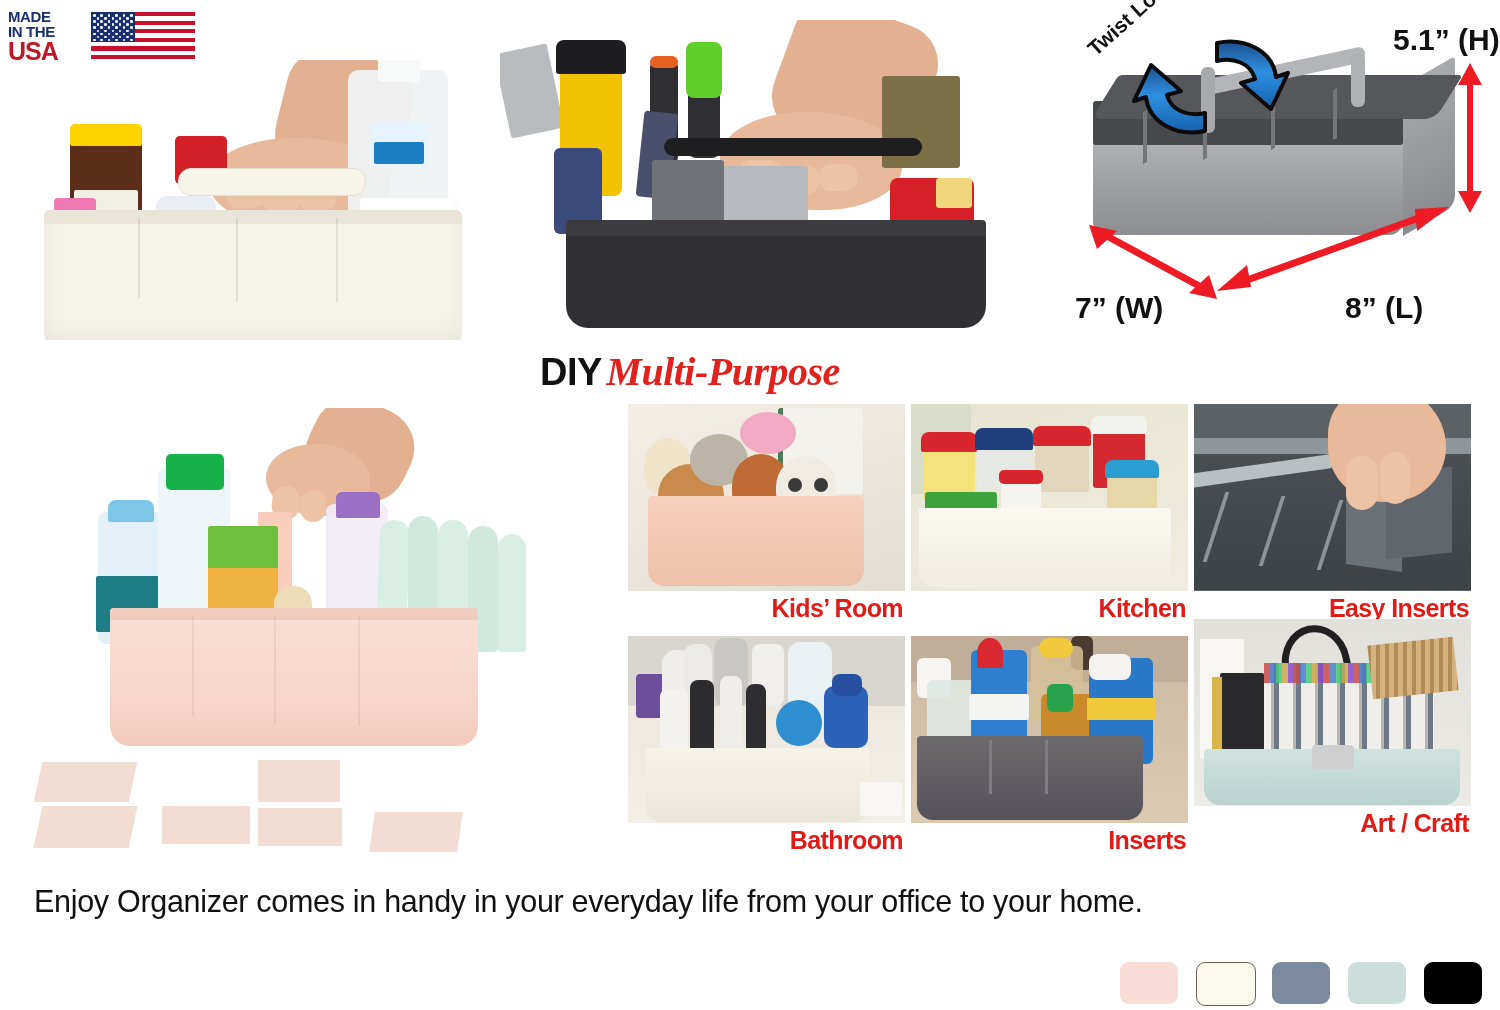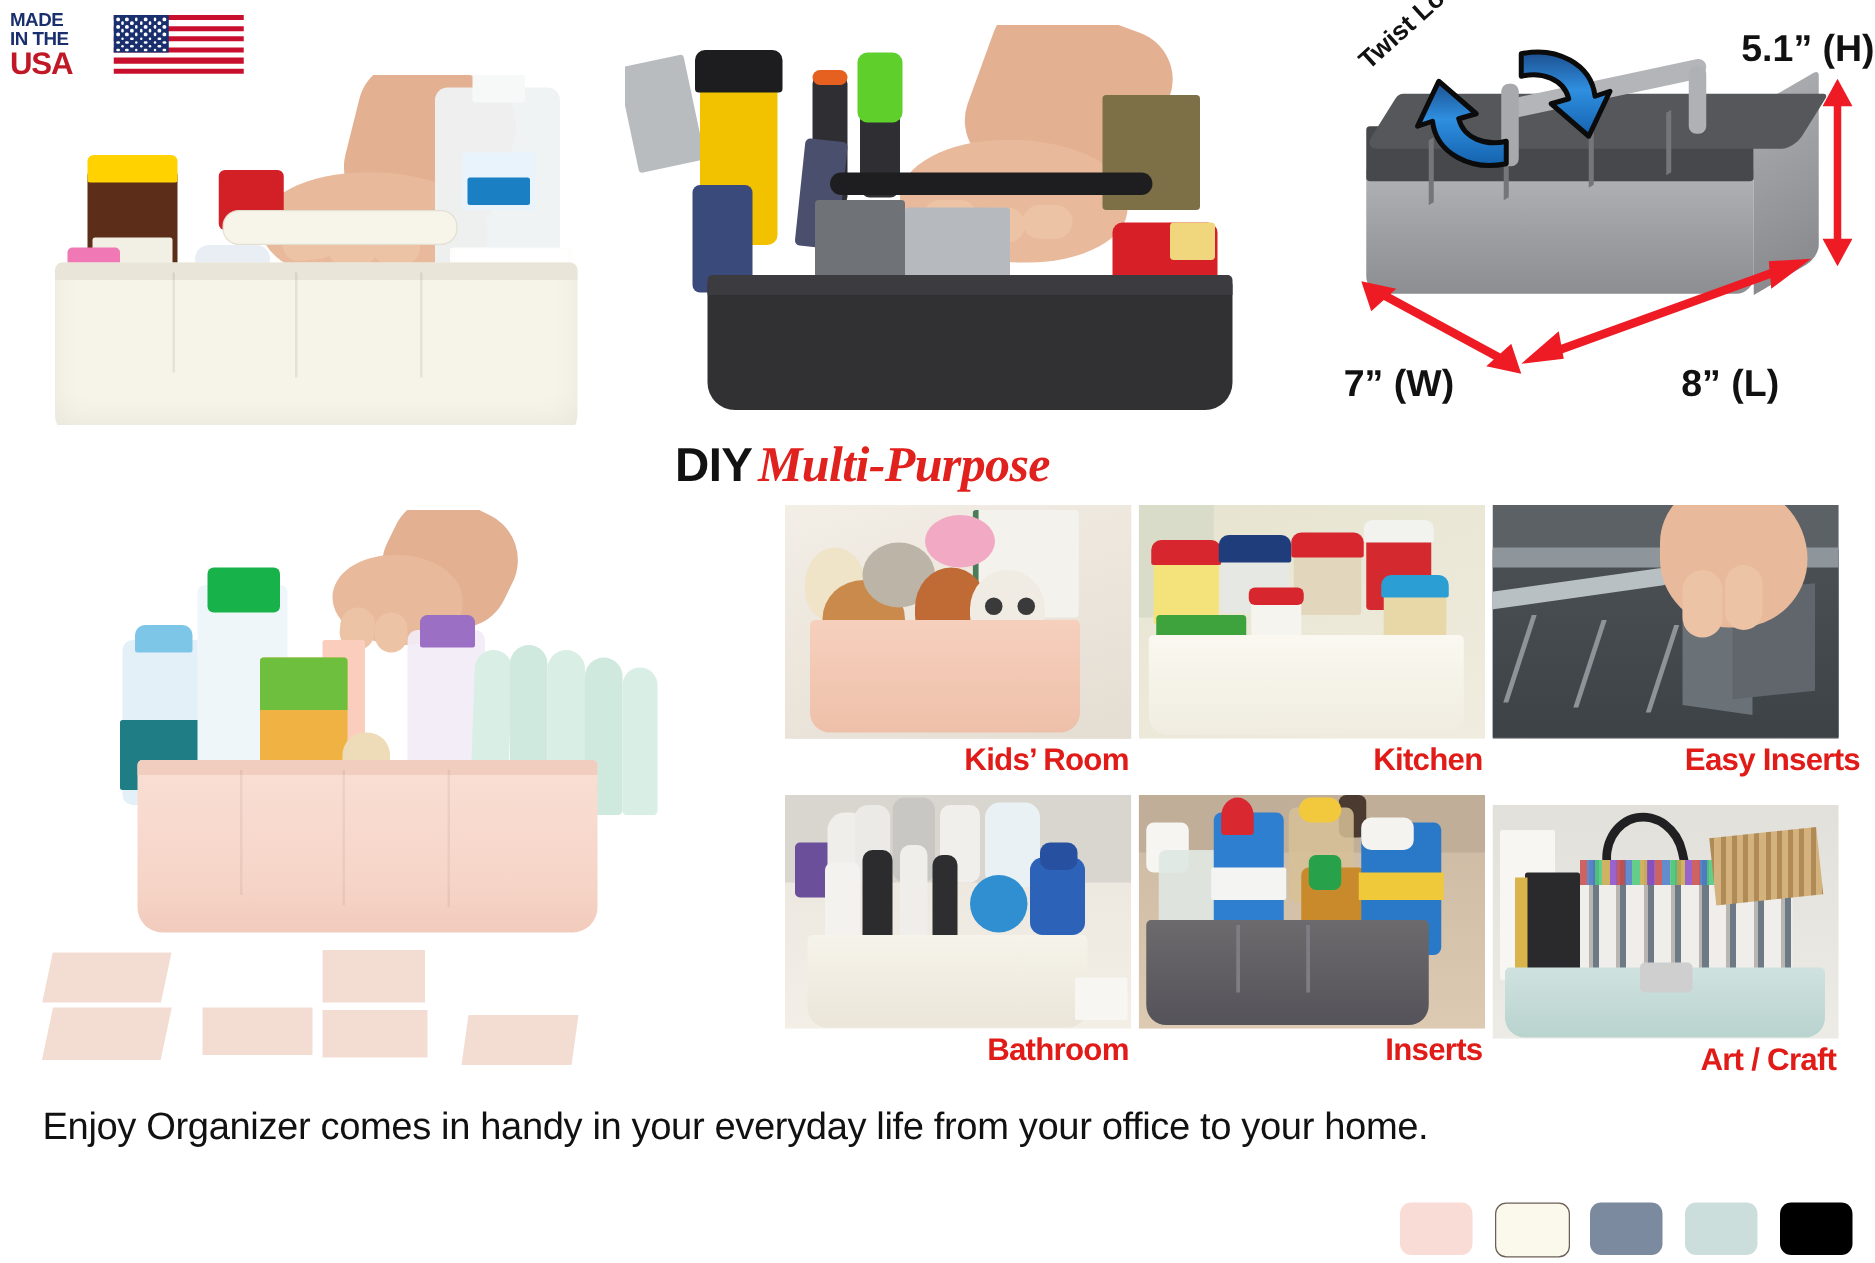--- a/index.html
+++ b/index.html
@@ -331,21 +331,21 @@
         <div class="abs" style="left:104px;top:50px;width:58px;height:64px;background:#c06a35;border-radius:50% 50% 40% 40%;"></div>
         <div class="abs" style="left:112px;top:8px;width:56px;height:42px;background:#f2a9c4;border-radius:50%;"></div>
         <div class="abs" style="left:148px;top:52px;width:60px;height:62px;background:#f0ece4;border-radius:50% 50% 42% 42%;"></div>
         <div class="abs" style="left:160px;top:74px;width:14px;height:14px;background:#3a3a3a;border-radius:50%;"></div>
         <div class="abs" style="left:186px;top:74px;width:14px;height:14px;background:#3a3a3a;border-radius:50%;"></div>
         <div class="abs" style="left:20px;top:92px;width:216px;height:90px;background:linear-gradient(180deg,#f6d0bd,#eec0aa);border-radius:4px 4px 16px 16px;"></div>
       </div>
       <div class="celllabel">Kids’ Room</div>
     </div>
 
-    <div class="cell" style="left:566px;top:0px;padding-left:19px;">
+    <div class="cell" style="left:566px;top:0px;">
       <div class="cellimg">
         <div class="abs" style="left:0;top:0;width:277px;height:187px;background:#5c6166;"></div>
         <div class="abs" style="left:0;top:36px;width:277px;height:150px;background:linear-gradient(180deg,#4b5055,#3d4247);"></div>
         <div class="abs" style="left:0;top:34px;width:277px;height:16px;background:#8f969b;"></div>
         <div class="abs" style="left:-8px;top:60px;width:150px;height:14px;background:#b9c0c4;border-radius:7px;transform:rotate(-8deg);"></div>
         <div class="abs" style="left:20px;top:88px;width:4px;height:70px;background:#8d9398;transform:skewX(-18deg);"></div>
         <div class="abs" style="left:76px;top:92px;width:4px;height:70px;background:#8d9398;transform:skewX(-18deg);"></div>
         <div class="abs" style="left:134px;top:96px;width:4px;height:70px;background:#8d9398;transform:skewX(-18deg);"></div>
         <div class="abs" style="left:152px;top:78px;width:56px;height:86px;background:#6a7177;transform:skewY(8deg);"></div>
         <div class="abs" style="left:192px;top:66px;width:66px;height:86px;background:#60666c;transform:skewY(-6deg);"></div>
@@ -397,21 +397,21 @@
         <div class="abs" style="left:178px;top:22px;width:64px;height:106px;background:#2a78c8;border-radius:6px;"></div>
         <div class="abs" style="left:178px;top:18px;width:42px;height:26px;background:#f4f3f0;border-radius:8px;"></div>
         <div class="abs" style="left:176px;top:62px;width:68px;height:22px;background:#f0c93a;"></div>
         <div class="abs" style="left:6px;top:100px;width:226px;height:84px;background:linear-gradient(180deg,#6c6a6c,#55535a);border-radius:4px 4px 16px 16px;"></div>
         <div class="abs" style="left:78px;top:104px;width:3px;height:54px;background:#7f7d84;"></div>
         <div class="abs" style="left:134px;top:104px;width:3px;height:54px;background:#7f7d84;"></div>
       </div>
       <div class="celllabel">Inserts</div>
     </div>
 
-    <div class="cell" style="left:566px;top:240px;">
+    <div class="cell" style="left:566px;top:215px;">
       <div class="cellimg">
         <div class="abs" style="left:0;top:0;width:277px;height:187px;background:linear-gradient(180deg,#e2e0da,#ecebe6);"></div>
         <div class="abs" style="left:6px;top:20px;width:44px;height:120px;background:#f7f6f2;border-radius:2px;"></div>
         <div class="abs" style="left:26px;top:54px;width:44px;height:92px;background:#2a2a2c;border-radius:2px;"></div>
         <div class="abs" style="left:18px;top:58px;width:10px;height:88px;background:#d8b44a;"></div>
         <div class="abs" style="left:88px;top:6px;width:54px;height:62px;background:transparent;border:7px solid #202022;border-radius:50% 50% 10% 10%;transform:rotate(-12deg);"></div>
         <div class="abs" style="left:104px;top:56px;width:9px;height:58px;background:#202022;transform:rotate(8deg);"></div>
         <div class="abs" style="left:120px;top:56px;width:9px;height:56px;background:#202022;transform:rotate(-6deg);"></div>
         <div class="abs" style="left:70px;top:44px;width:170px;height:96px;background:repeating-linear-gradient(90deg,#efeeea 0 7px,#b9b6b2 7px 10px,#6d7a86 10px 15px,#efeeea 15px 22px);border-radius:2px;"></div>
         <div class="abs" style="left:70px;top:44px;width:170px;height:20px;background:repeating-linear-gradient(90deg,#c94a4a 0 6px,#4a7bc9 6px 12px,#4ac97a 12px 18px,#c9a84a 18px 24px,#8a4ac9 24px 30px);opacity:.85;"></div>

